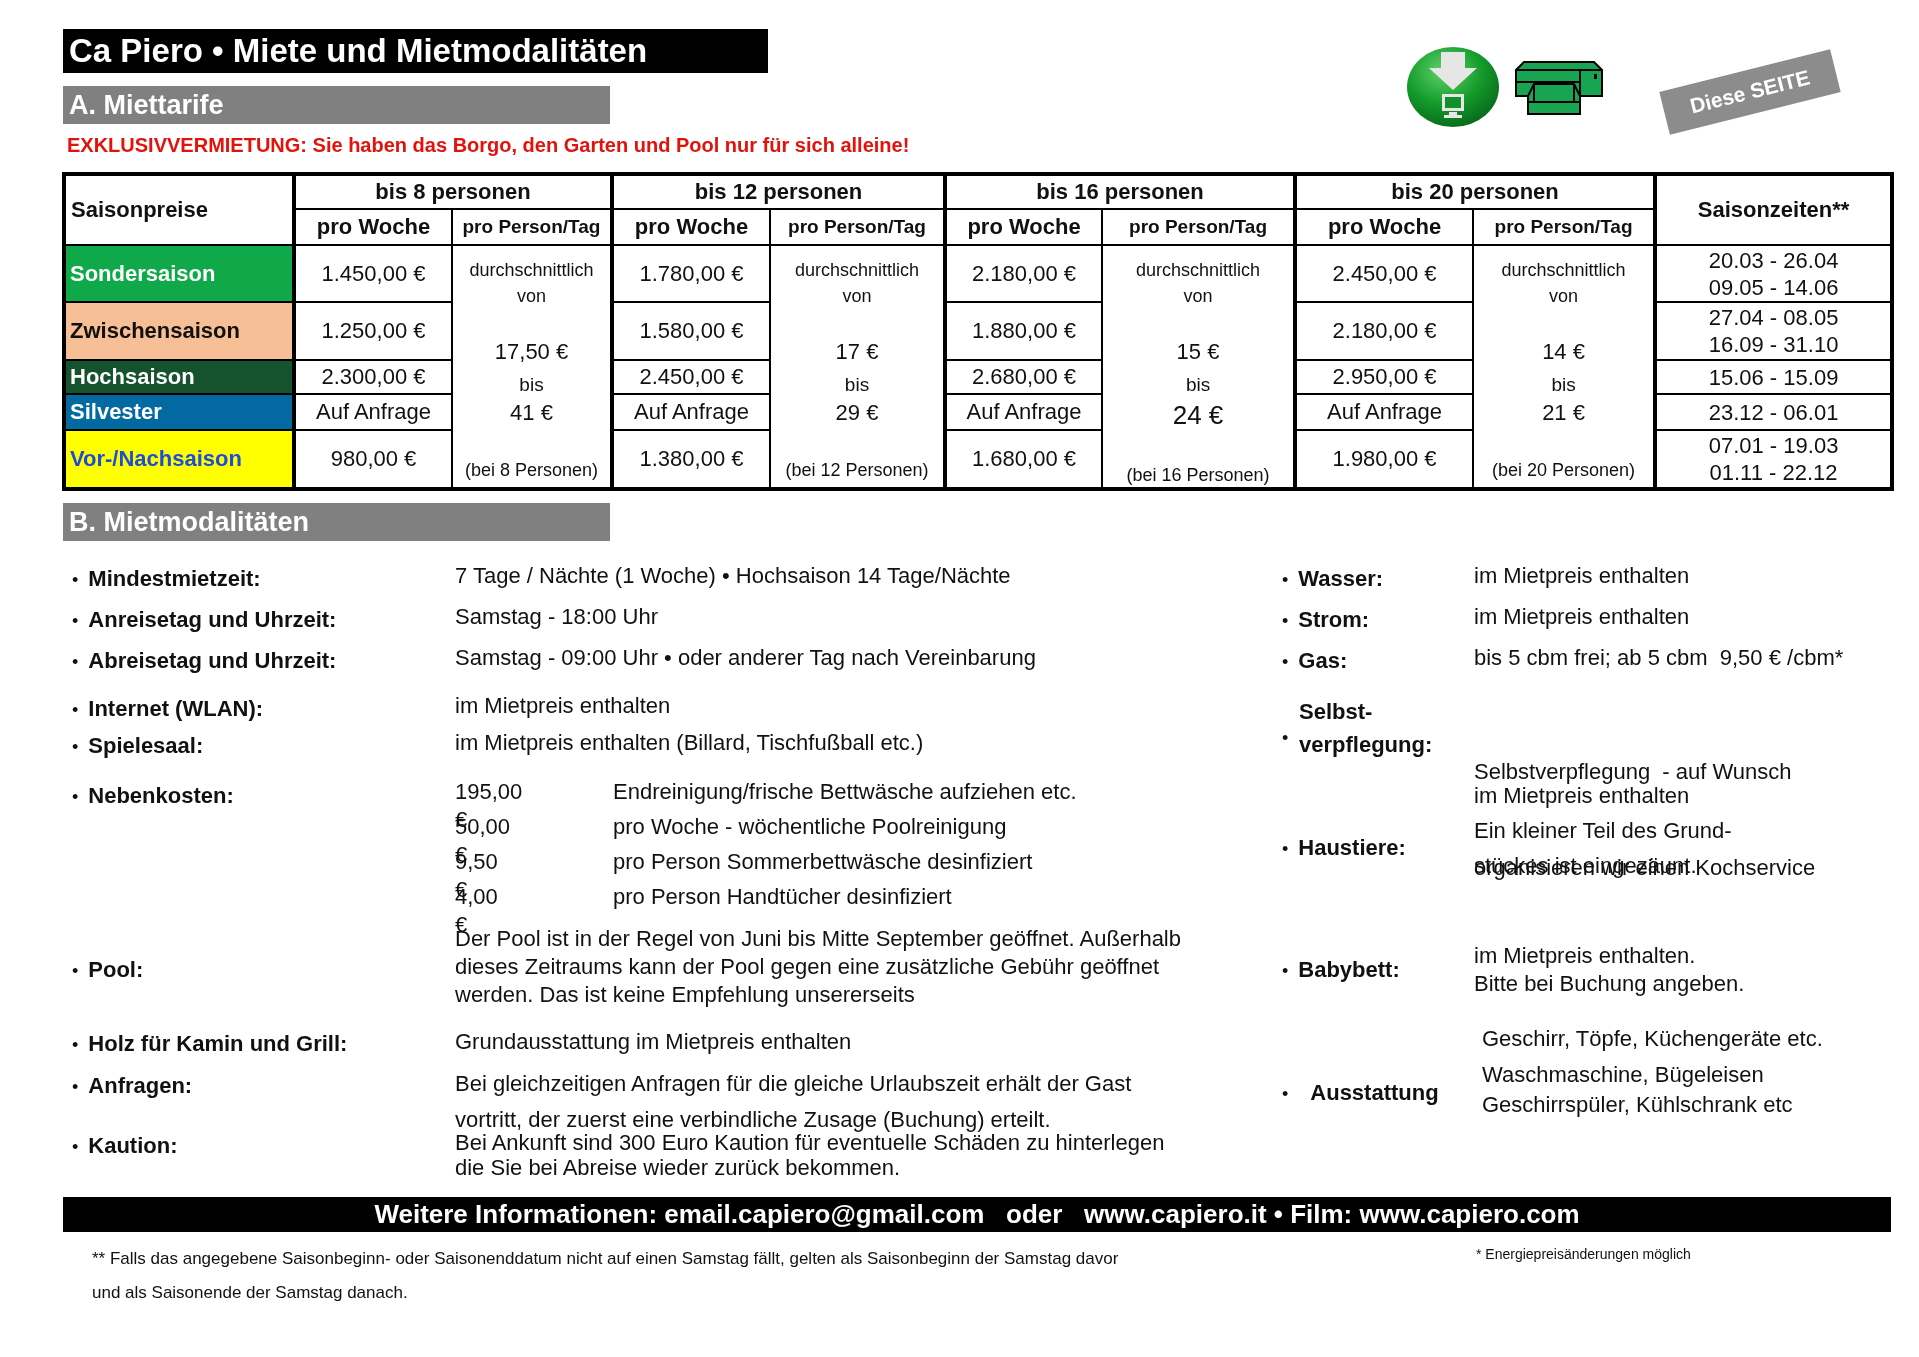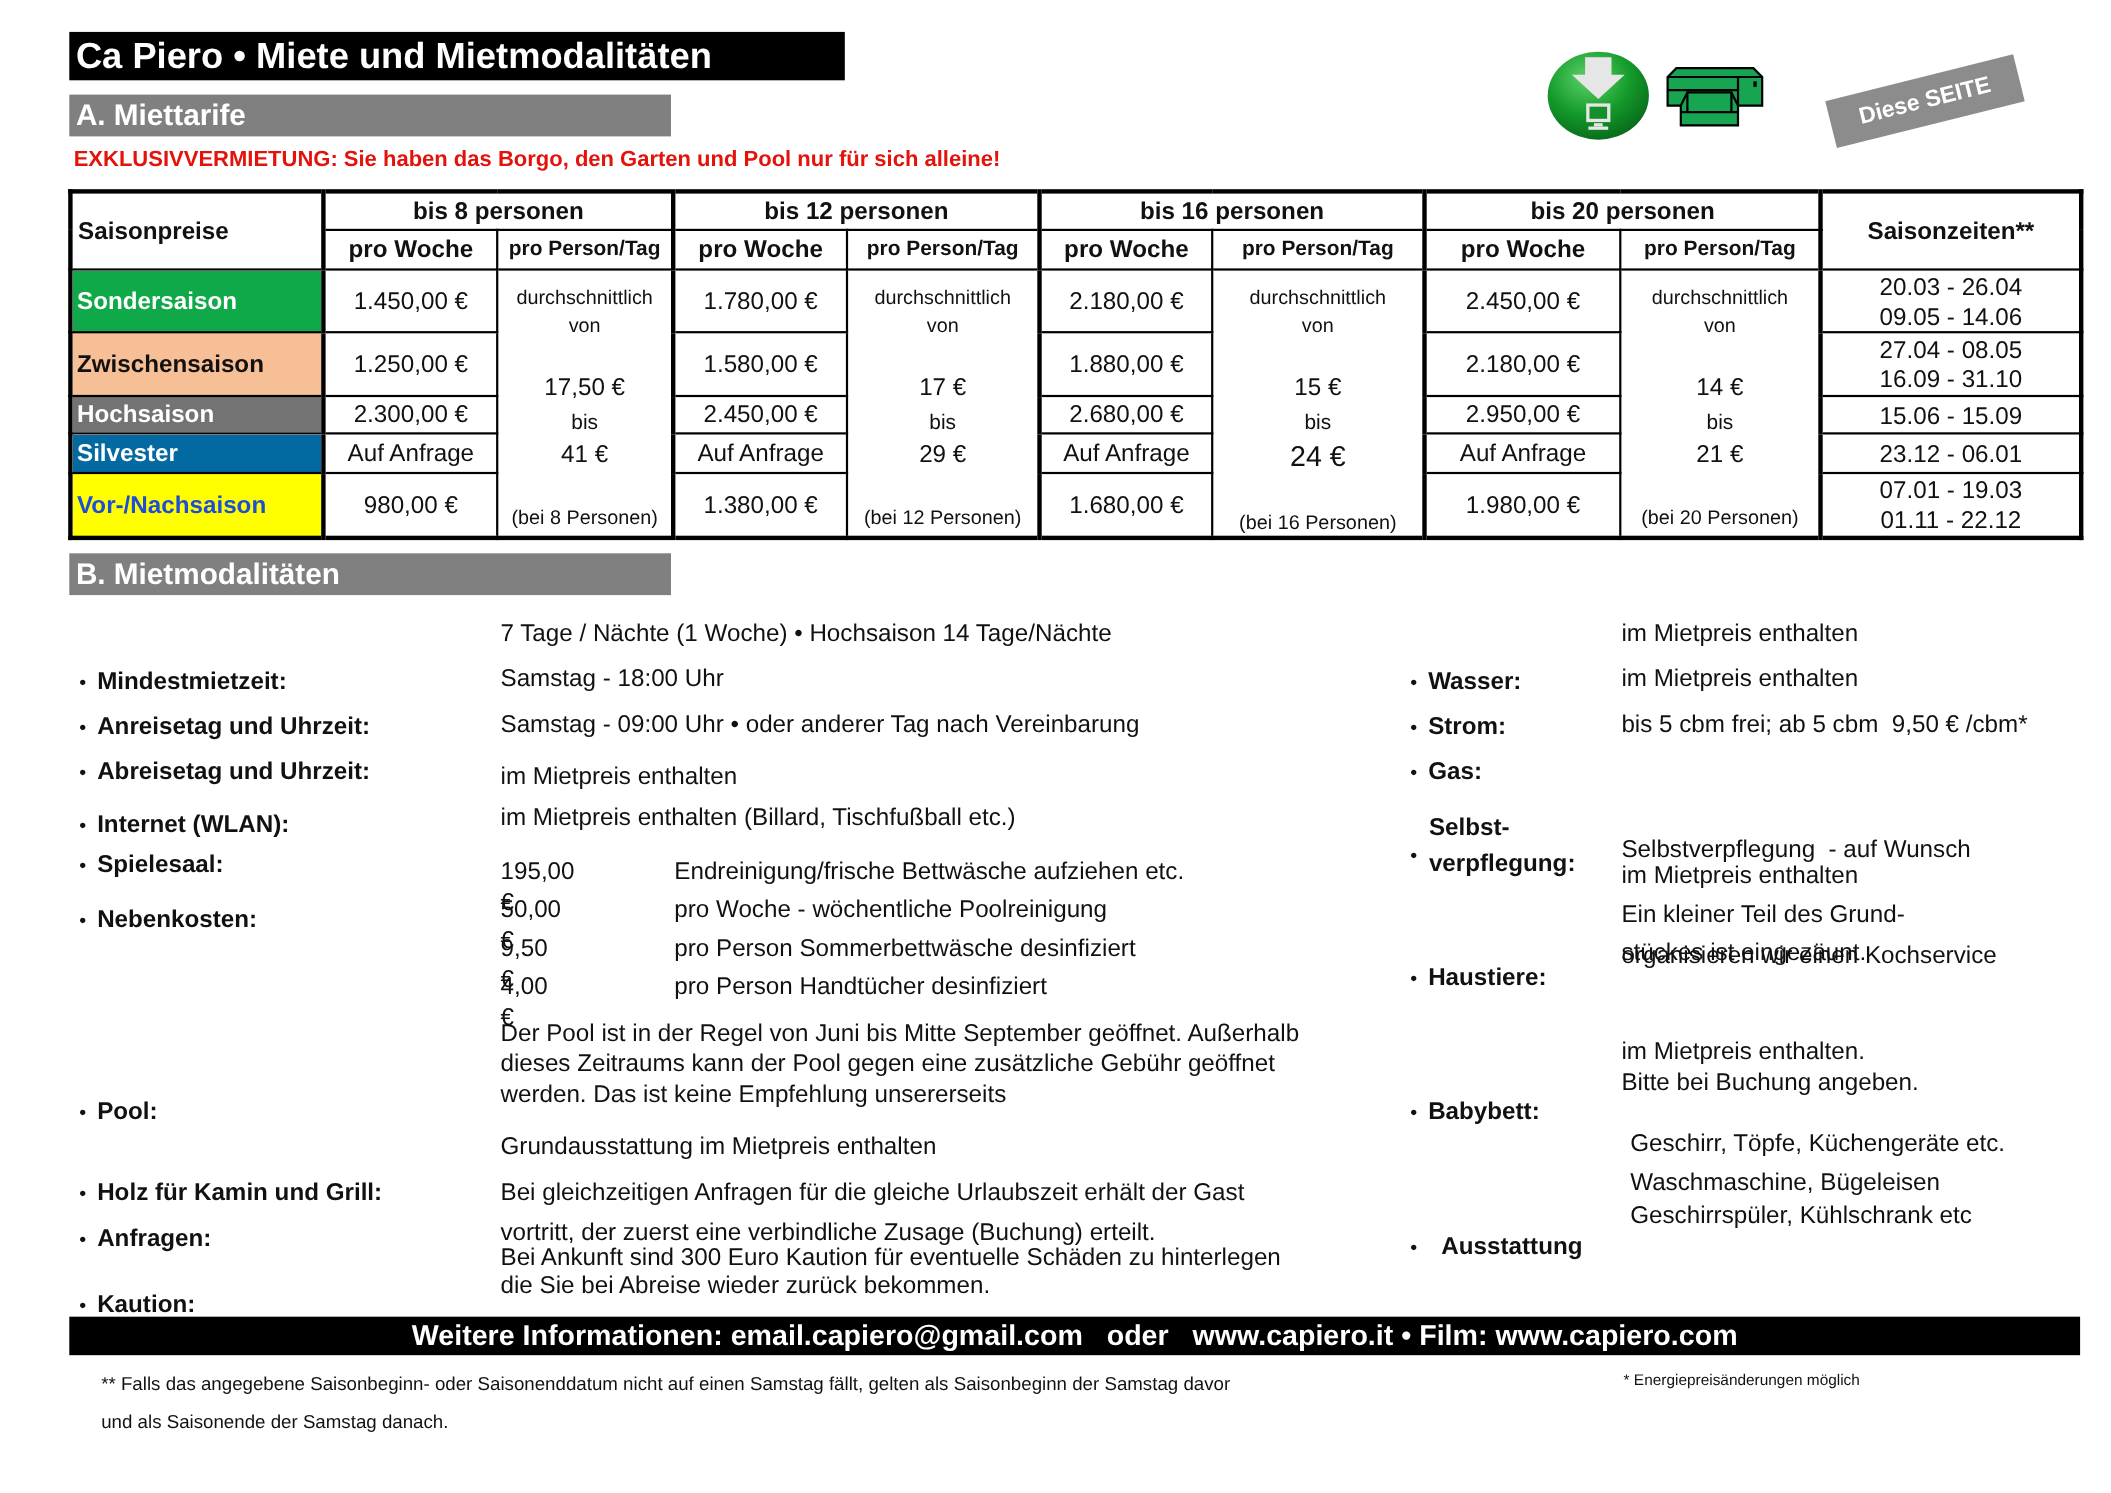--- a/index.html
+++ b/index.html
@@ -30,21 +30,21 @@
   .th-saison { text-align:left !important; padding-left:5px !important; font-weight:bold; font-size:24px; }
   .th-zeit { font-weight:bold; font-size:23px; }
   .season { text-align:left !important; padding-left:4px !important; font-weight:bold; font-size:23px; }
   .vsep { border-left:4px solid #000 !important; }
   .ppt { font-size:18px; line-height:1.2; position:relative; }
   .ppt-inner { position:absolute; left:0; right:0; top:14px; bottom:0; }
   .ppt-line { display:block; }
   .dates { font-size:22px; line-height:27px; }
 
   
-  .row-label { font-weight:bold; font-size:22px;margin-top:40px; }
+  .row-label { font-weight:bold; font-size:22px; }
   .row-label .bullet { font-weight:normal; margin-right:10px; font-size:18px; }
   .row-val { font-size:22px; line-height:28px; }
   .footer-bar { left:63px; top:1197px; width:1828px; height:35px; background:#000; color:#fff;
                 font-weight:bold; font-size:26px; text-align:center; line-height:35px; }
   .note { font-size:17px; }
   a.lnk { color:inherit; text-decoration:none; }
 </style>
 </head>
 <body>
 
@@ -174,21 +174,21 @@
         <td class="vsep">1.250,00 €</td>
         <td class="vsep">1.580,00 €</td>
         <td class="vsep">1.880,00 €</td>
         <td class="vsep">2.180,00 €</td>
         <td class="dates vsep">
           <div>27.04 - 08.05</div>
           <div>16.09 - 31.10</div>
         </td>
       </tr>
       <tr style="height: 34px;">
-        <td class="season" style="background: #737373; color: rgb(255, 255, 255); margin-top: 12px;">Hochsaison</td>
+        <td class="season" style="background: #14532d; color: rgb(255, 255, 255); margin-top: 12px;">Hochsaison</td>
         <td class="vsep">2.300,00 €</td>
         <td class="vsep">2.450,00 €</td>
         <td class="vsep">2.680,00 €</td>
         <td class="vsep">2.950,00 €</td>
         <td class="dates vsep">
           <div>15.06 - 15.09</div>
         </td>
       </tr>
       <tr style="height: 36px;">
         <td class="season" style="background: #0369a1; color: rgb(255, 255, 255);">Silvester</td>

